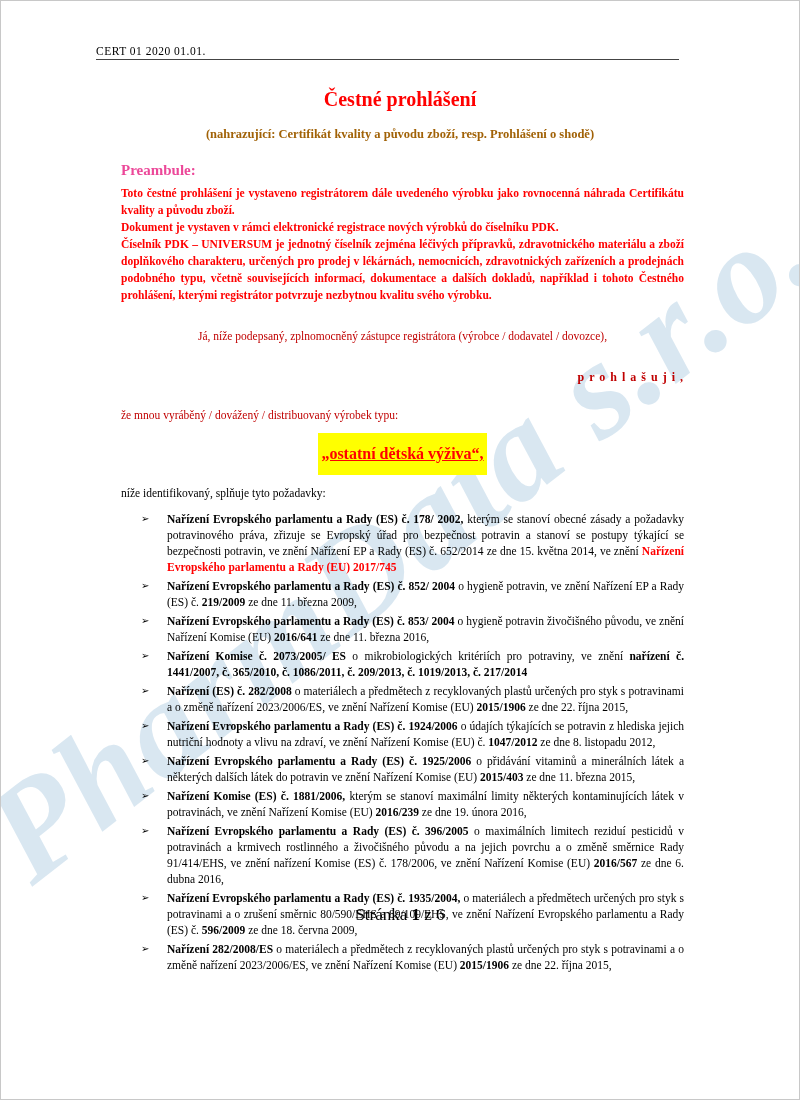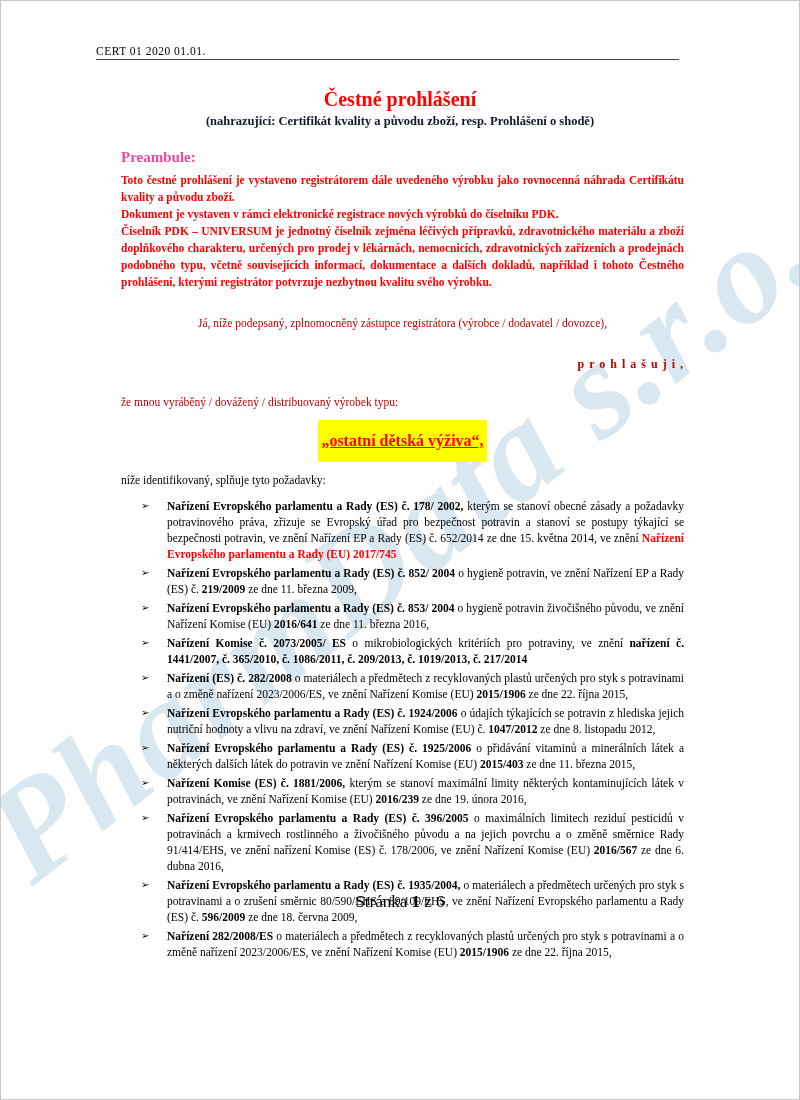--- a/index.html
+++ b/index.html
@@ -37,23 +37,23 @@
   }
   .hdr-rule{border:none;border-top:1.5px solid #444;margin:0;}
   .title{
     margin:28px 0 0 0;
     text-align:center;
     color:#ff0000;
     font-size:20px;
     font-weight:bold;
   }
   .subtitle{
-    margin-top:3px;
+    margin-top:16px;
     text-align:center;
-    color:#0f172a;
+    color:#a16207;
     font-weight:bold;
     font-size:12.5px;
   }
   .content{margin:0 115px 0 120px;}
   .preamble-h{
     margin:20px 0 6px 0;
     color:#ec4899;
     font-weight:bold;
     font-size:15px;
   }

